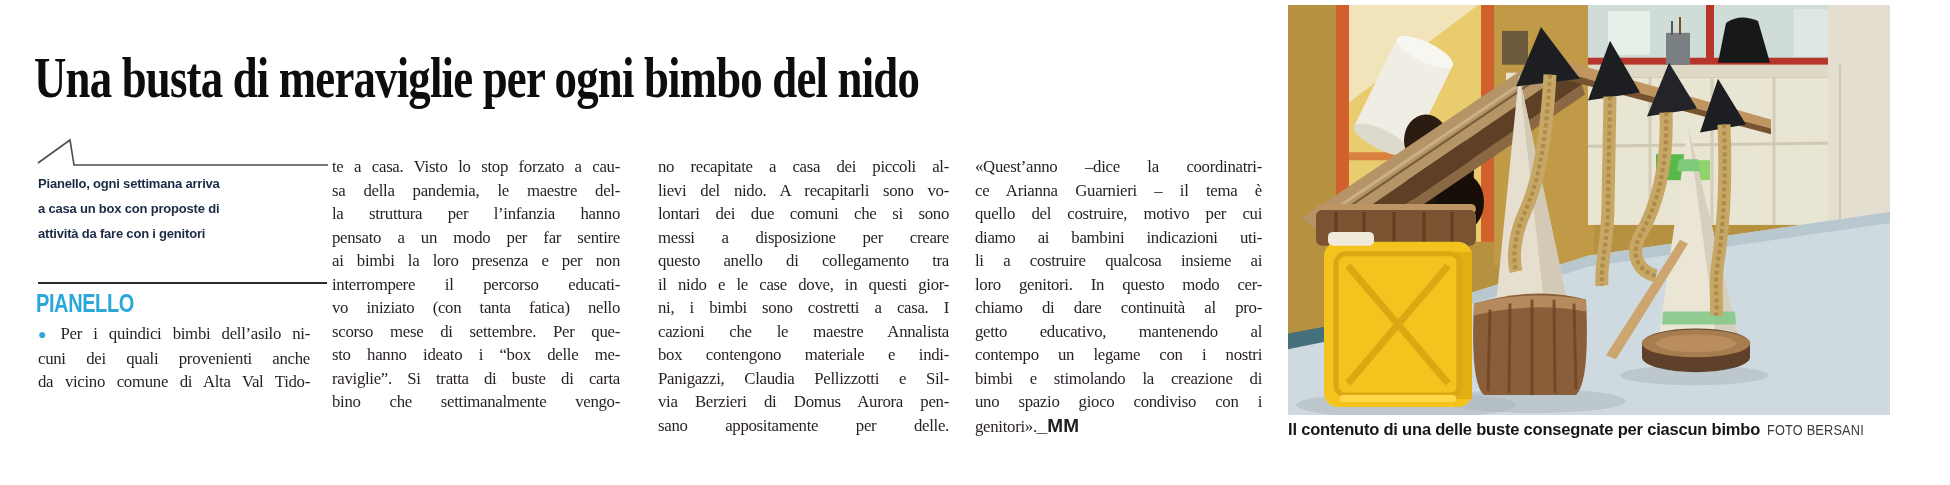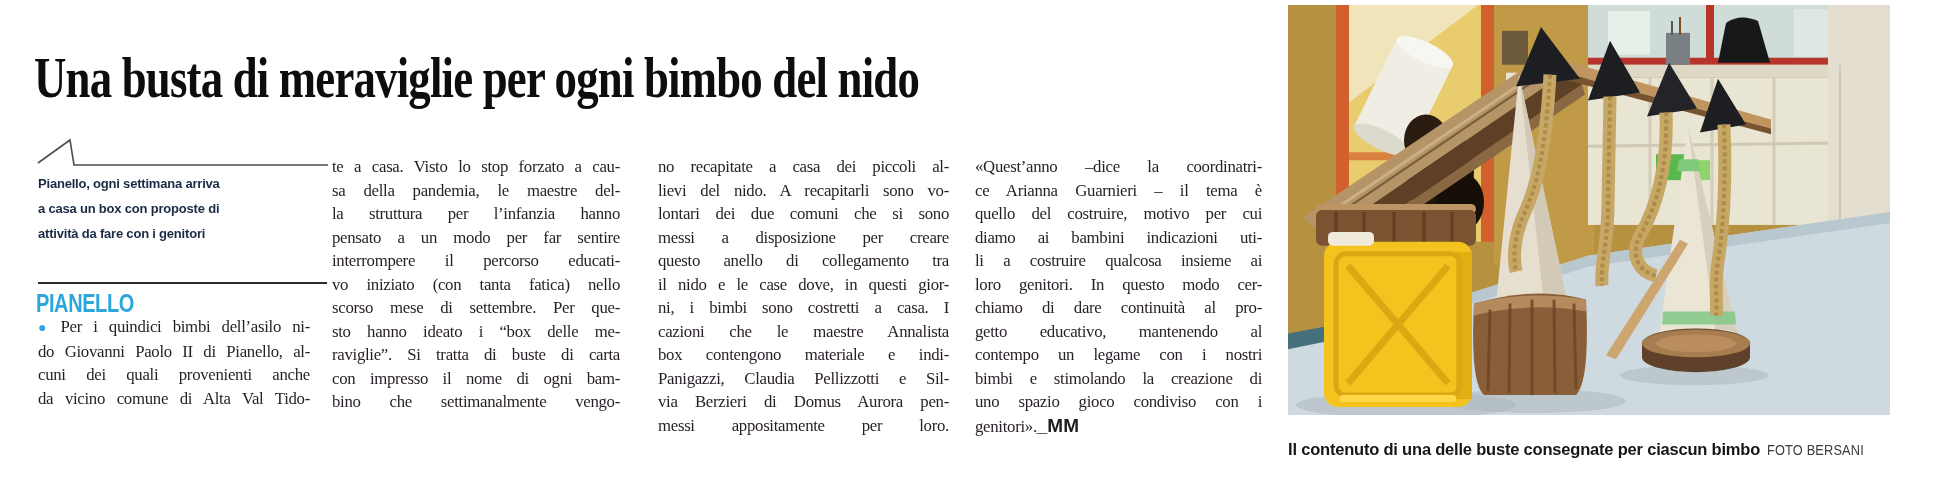--- a/index.html
+++ b/index.html
@@ -40,37 +40,37 @@
     transform:scaleX(.8);transform-origin:0 0;white-space:nowrap;
   }
 
   
   .bodycol{
     font-size:16.8px;line-height:23.5px;letter-spacing:-.3px;
     color:var(--body-ink,#261e26);
   }
   .bodycol .line{text-align:justify;text-align-last:justify;}
   .bodycol .line.end{text-align-last:left;}
-  .c1{left:38px;top:315px;width:272px;}
+  .c1{left:38px;top:322px;width:272px;}
   .c2{left:332px;top:155px;width:288px;}
   .c3{left:658px;top:155px;width:291px;}
   .c4{left:975px;top:155px;width:287px;}
   .bullet{color:var(--accent-blue,#2ba7da);font-size:14px;margin-right:7px;}
   .sig{font-family:"Liberation Sans",sans-serif;font-weight:700;font-size:19px;color:#1d1d1d;letter-spacing:0;}
 
   
   .photo{left:1288px;top:5px;width:602px;height:410px;}
   .photo svg{display:block;width:100%;height:100%;}
 
   
   .caption{
     left:1288px;top:418px;width:650px;
     font-family:"Liberation Sans",sans-serif;font-weight:700;
     font-size:16.5px;line-height:22px;letter-spacing:-.2px;
-    color:var(--caption-ink,#161616);white-space:nowrap;margin-top:20px;
+    color:var(--caption-ink,#161616);white-space:nowrap;
   }
   .credit{
     display:inline-block;font-weight:400;font-size:14.5px;color:#3c3c3c;
     margin-left:7px;transform:scaleX(.88);transform-origin:0 70%;letter-spacing:.2px;
   }
 </style>
 </head>
 <body>
 
 <h1 class="abs headline">Una busta di meraviglie per ogni bimbo del nido</h1>
@@ -84,53 +84,52 @@
     <div class="line">a casa un box con proposte di</div>
     <div class="line">attività da fare con i genitori</div>
   </div>
 
 <div class="abs rule"></div>
 <div class="abs kicker">PIANELLO</div>
 
 <div class="abs bodycol c1">
   <div class="line"><span class="bullet">●</span><span>Per i quindici bimbi dell’asilo ni-</span></div>
   <div>
-      <div class="line">do Giovanni Paolo II di Pianello, al-</div>
       <div class="line">cuni dei quali provenienti anche</div>
       <div class="line">da vicino comune di Alta Val Tido-</div>
     </div>
 </div>
 
 <div class="abs bodycol c2">
     <div class="line">te a casa. Visto lo stop forzato a cau-</div>
     <div class="line">sa della pandemia, le maestre del-</div>
     <div class="line">la struttura per l’infanzia hanno</div>
     <div class="line">pensato a un modo per far sentire</div>
+    <div class="line">ai bimbi la loro presenza e per non</div>
     <div class="line">interrompere il percorso educati-</div>
     <div class="line">vo iniziato (con tanta fatica) nello</div>
     <div class="line">scorso mese di settembre. Per que-</div>
     <div class="line">sto hanno ideato i “box delle me-</div>
     <div class="line">raviglie”. Si tratta di buste di carta</div>
-    <div class="line">con impresso il nome di ogni bam-</div>
     <div class="line">bino che settimanalmente vengo-</div>
   </div>
 
 <div class="abs bodycol c3">
     <div class="line">no recapitate a casa dei piccoli al-</div>
     <div class="line">lievi del nido. A recapitarli sono vo-</div>
     <div class="line">lontari dei due comuni che si sono</div>
     <div class="line">messi a disposizione per creare</div>
     <div class="line">questo anello di collegamento tra</div>
     <div class="line">il nido e le case dove, in questi gior-</div>
     <div class="line">ni, i bimbi sono costretti a casa. I</div>
     <div class="line">cazioni che le maestre Annalista</div>
     <div class="line">box contengono materiale e indi-</div>
     <div class="line">Panigazzi, Claudia Pellizzotti e Sil-</div>
     <div class="line">via Berzieri di Domus Aurora pen-</div>
-    <div class="line">messi appositamente per loro.</div>
+    <div class="line">sano appositamente per delle.</div>
   </div>
 
 <div class="abs bodycol c4">
   <div>
       <div class="line">«Quest’anno –dice la coordinatri-</div>
       <div class="line">ce Arianna Guarnieri – il tema è</div>
       <div class="line">quello del costruire, motivo per cui</div>
       <div class="line">diamo ai bambini indicazioni uti-</div>
       <div class="line">li a costruire qualcosa insieme ai</div>
       <div class="line">loro genitori. In questo modo cer-</div>

